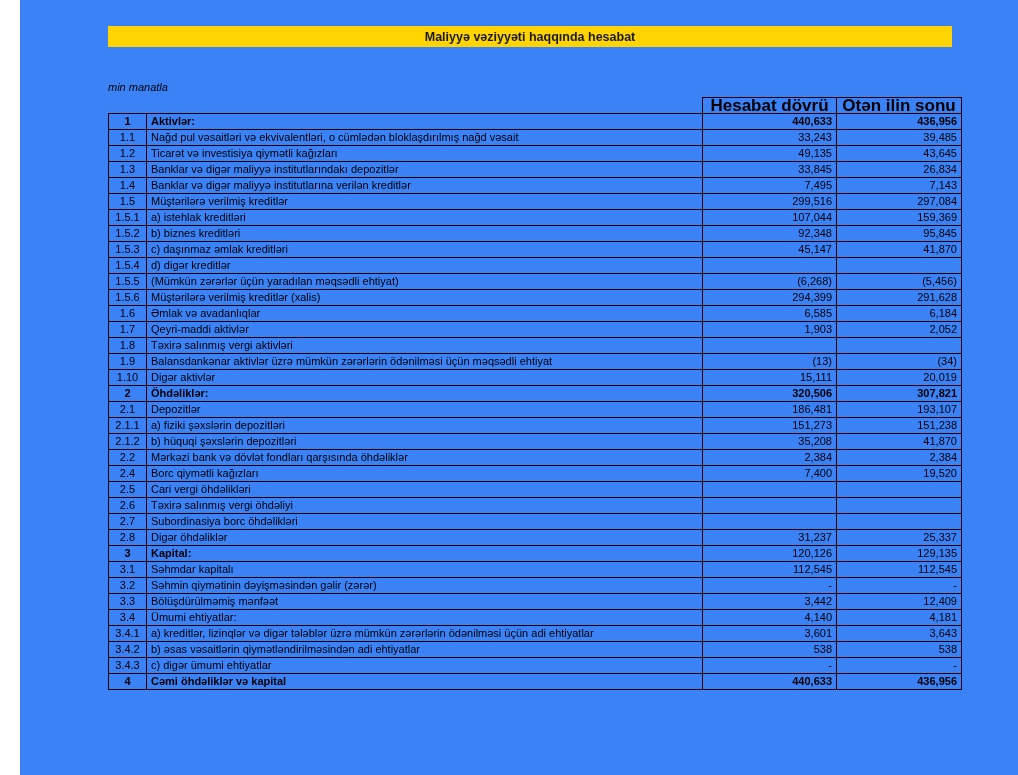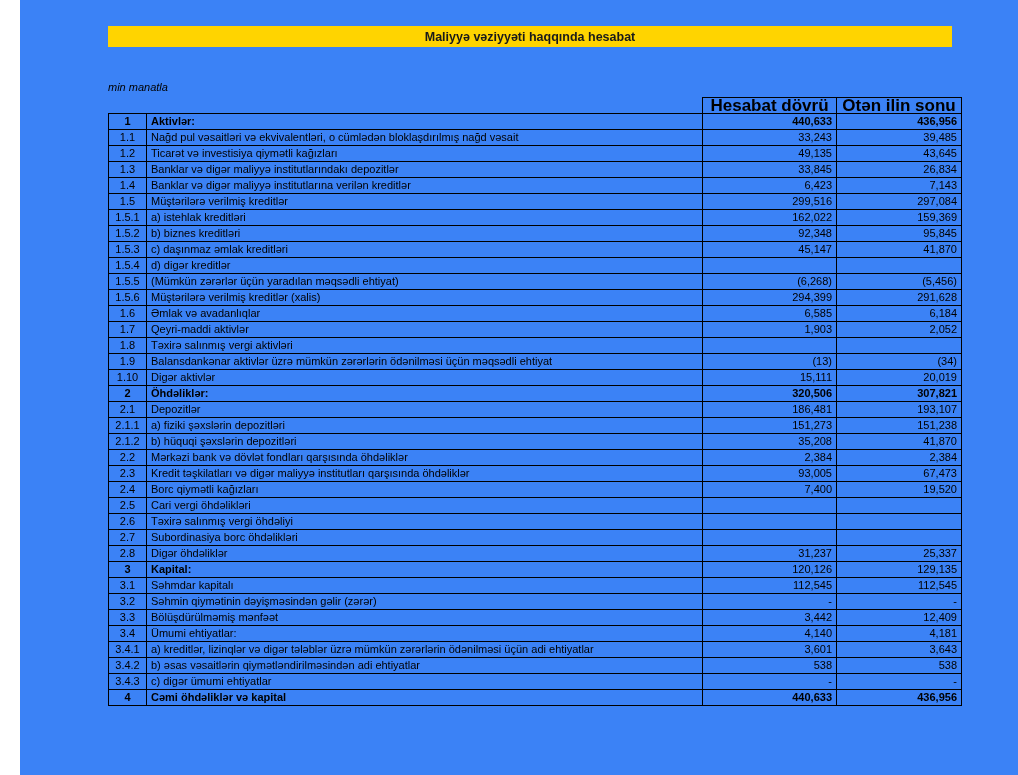--- a/index.html
+++ b/index.html
@@ -130,33 +130,33 @@
         </tr>
         <tr>
           <td class="col-num">1.3</td>
           <td class="col-label">Banklar və digər maliyyə institutlarındakı depozitlər</td>
           <td class="col-val">33,845</td>
           <td class="col-val">26,834</td>
         </tr>
         <tr>
           <td class="col-num">1.4</td>
           <td class="col-label">Banklar və digər maliyyə institutlarına verilən kreditlər</td>
-          <td class="col-val">6,423</td>
+          <td class="col-val">7,495</td>
           <td class="col-val">7,143</td>
         </tr>
         <tr>
           <td class="col-num">1.5</td>
           <td class="col-label">Müştərilərə verilmiş kreditlər</td>
           <td class="col-val">299,516</td>
           <td class="col-val">297,084</td>
         </tr>
         <tr>
           <td class="col-num">1.5.1</td>
           <td class="col-label">a) istehlak kreditləri</td>
-          <td class="col-val">162,022</td>
+          <td class="col-val">107,044</td>
           <td class="col-val">159,369</td>
         </tr>
         <tr>
           <td class="col-num">1.5.2</td>
           <td class="col-label">b) biznes kreditləri</td>
           <td class="col-val">92,348</td>
           <td class="col-val">95,845</td>
         </tr>
         <tr>
           <td class="col-num">1.5.3</td>
@@ -236,26 +236,20 @@
           <td class="col-val">35,208</td>
           <td class="col-val">41,870</td>
         </tr>
         <tr>
           <td class="col-num">2.2</td>
           <td class="col-label">Mərkəzi bank və dövlət  fondları qarşısında öhdəliklər</td>
           <td class="col-val">2,384</td>
           <td class="col-val">2,384</td>
         </tr>
         <tr>
-          <td class="col-num">2.3</td>
-          <td class="col-label">Kredit təşkilatları və digər maliyyə institutları qarşısında öhdəliklər</td>
-          <td class="col-val">93,005</td>
-          <td class="col-val">67,473</td>
-        </tr>
-        <tr>
           <td class="col-num">2.4</td>
           <td class="col-label">Borc qiymətli kağızları</td>
           <td class="col-val">7,400</td>
           <td class="col-val">19,520</td>
         </tr>
         <tr>
           <td class="col-num">2.5</td>
           <td class="col-label">Cari vergi öhdəlikləri</td>
           <td class="col-val"></td>
           <td class="col-val"></td>

